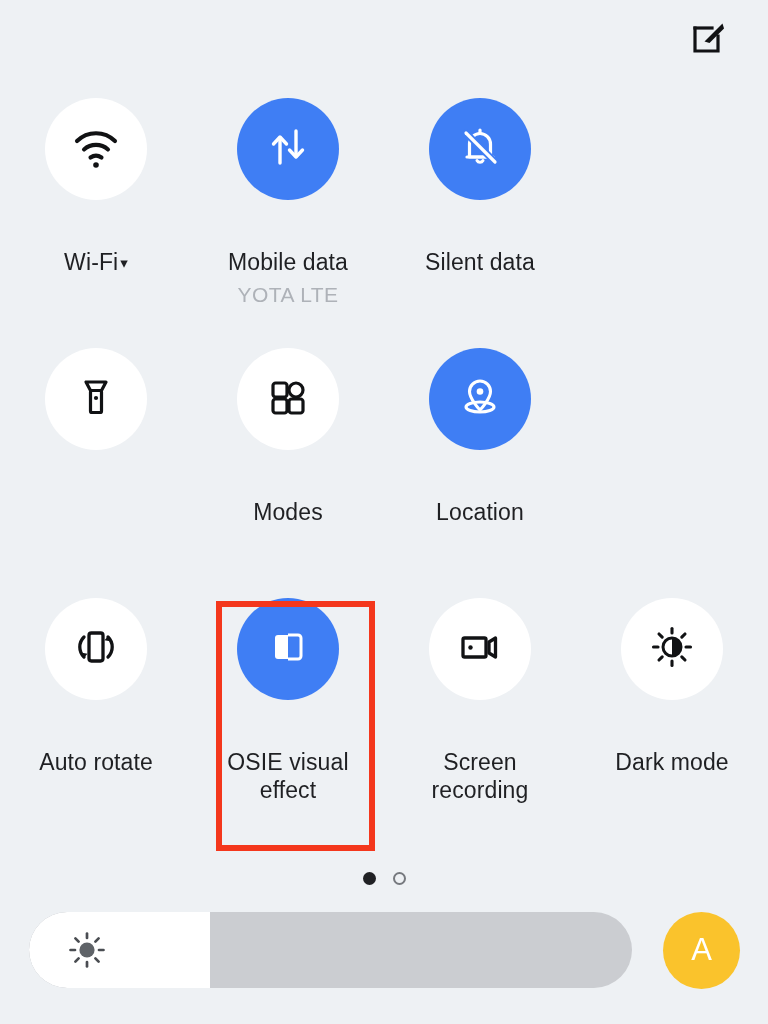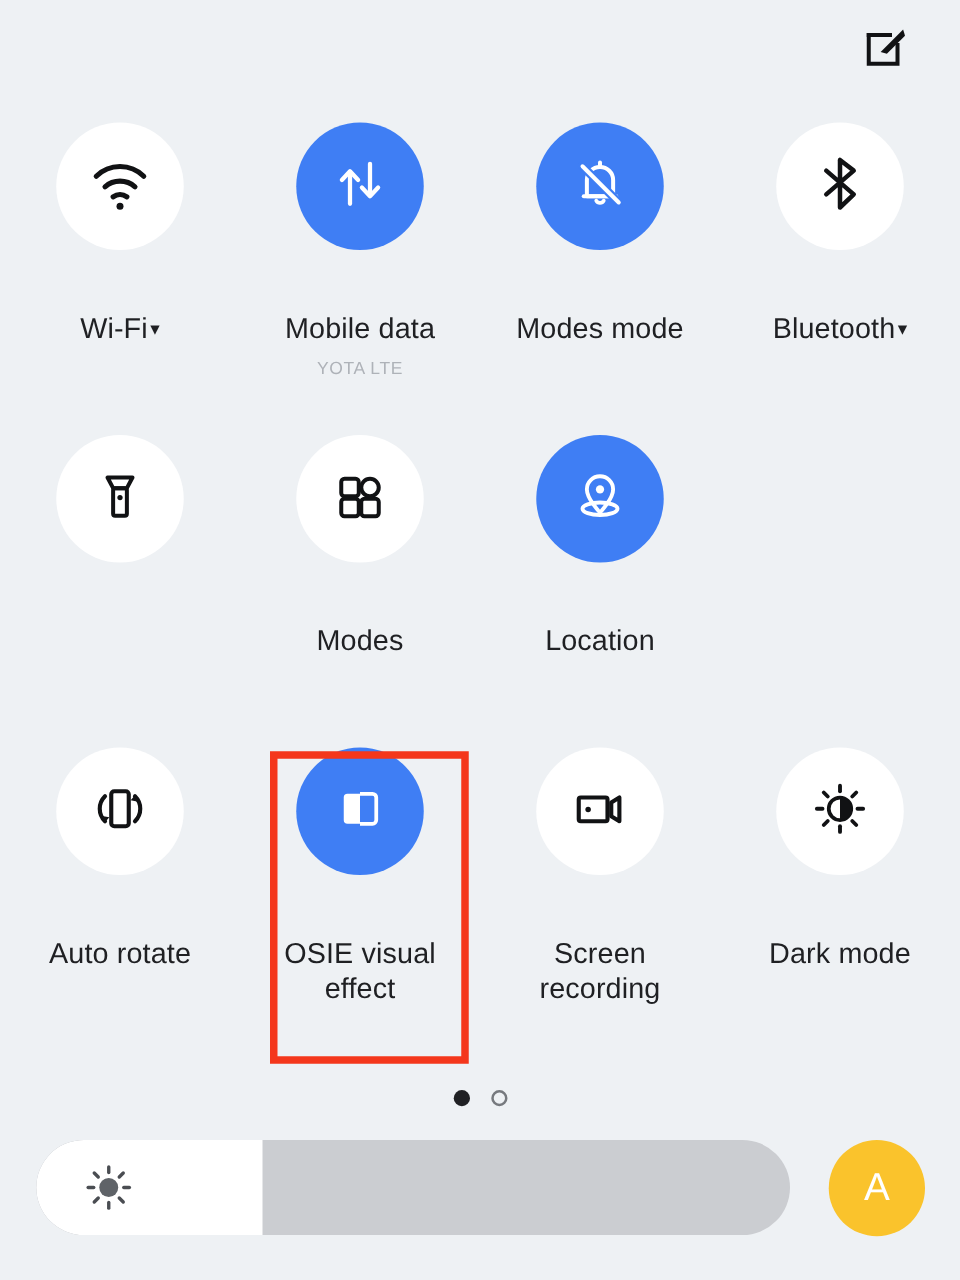--- a/index.html
+++ b/index.html
@@ -81,21 +81,21 @@
     max-width: 180px;
     white-space: pre-line;
   }
   .tile-label .caret {
     font-size: 15px;
     vertical-align: 2px;
     margin-left: 2px;
   }
   .tile-sub {
     margin-top: 6px;
-    font-size: 14px;
+    font-size: 21px;
     line-height: 25px;
     color: #aeb2b8;
     text-align: center;
     letter-spacing: 0.5px;
   }
 
   
   .highlight {
     position: absolute;
     left: 216px;
@@ -239,36 +239,24 @@
             <path d="M14.5 35 L14.5 22 A10.5 10.5 0 0 1 25 11.5 A10.5 10.5 0 0 1 35.5 22 L35.5 35 Z" fill="none" stroke="#ffffff" stroke-width="3.2" stroke-linejoin="round"></path>
             <path d="M12 35 L38 35" fill="none" stroke="#ffffff" stroke-width="3.2" stroke-linecap="round"></path>
             <path d="M25 11.5 L25 8" fill="none" stroke="#ffffff" stroke-width="3.2" stroke-linecap="round"></path>
             <path d="M22 38.5 A3.4 3.4 0 0 0 28 38.5" fill="none" stroke="#ffffff" stroke-width="3" stroke-linecap="round"></path>
             <path d="M11 11 L40 40" fill="none" stroke="#3f7ef4" stroke-width="7" stroke-linecap="round"></path>
             <path d="M11 11 L40 40" fill="none" stroke="#ffffff" stroke-width="3.2" stroke-linecap="round"></path>
           </svg>
         </span>
       </div>
       <div class="tile-label">
-        <span>Modes mode</span>
-      </div>
-    </div>
-
-    <div class="tile">
-      <div class="circle">
-        <span>
-          <svg width="50" height="50" viewBox="0 0 50 50">
-            <path d="M25 6 L25 44 L36 33.5 L14 14.5 M14 33.5 L36 14.5 L25 6" fill="none" stroke="#111214" stroke-width="3.6" stroke-linecap="round" stroke-linejoin="round"></path>
-          </svg>
-        </span>
-      </div>
-      <div class="tile-label">
-        <span>Bluetooth</span><span class="caret">▾</span>
-      </div>
-    </div>
+        <span>Silent data</span>
+      </div>
+    </div>
+
   </div>
 
   <div class="row">
 
     <div class="tile">
       <div class="circle">
         <span>
           <svg width="48" height="48" viewBox="0 0 48 48">
             <path d="M14 9 L34 9 L29.5 17.5 L18.5 17.5 Z" fill="none" stroke="#111214" stroke-width="3.2" stroke-linejoin="round"></path>
             <rect x="18.5" y="17.5" width="11" height="22" rx="1.6" fill="none" stroke="#111214" stroke-width="3.2"></rect>

